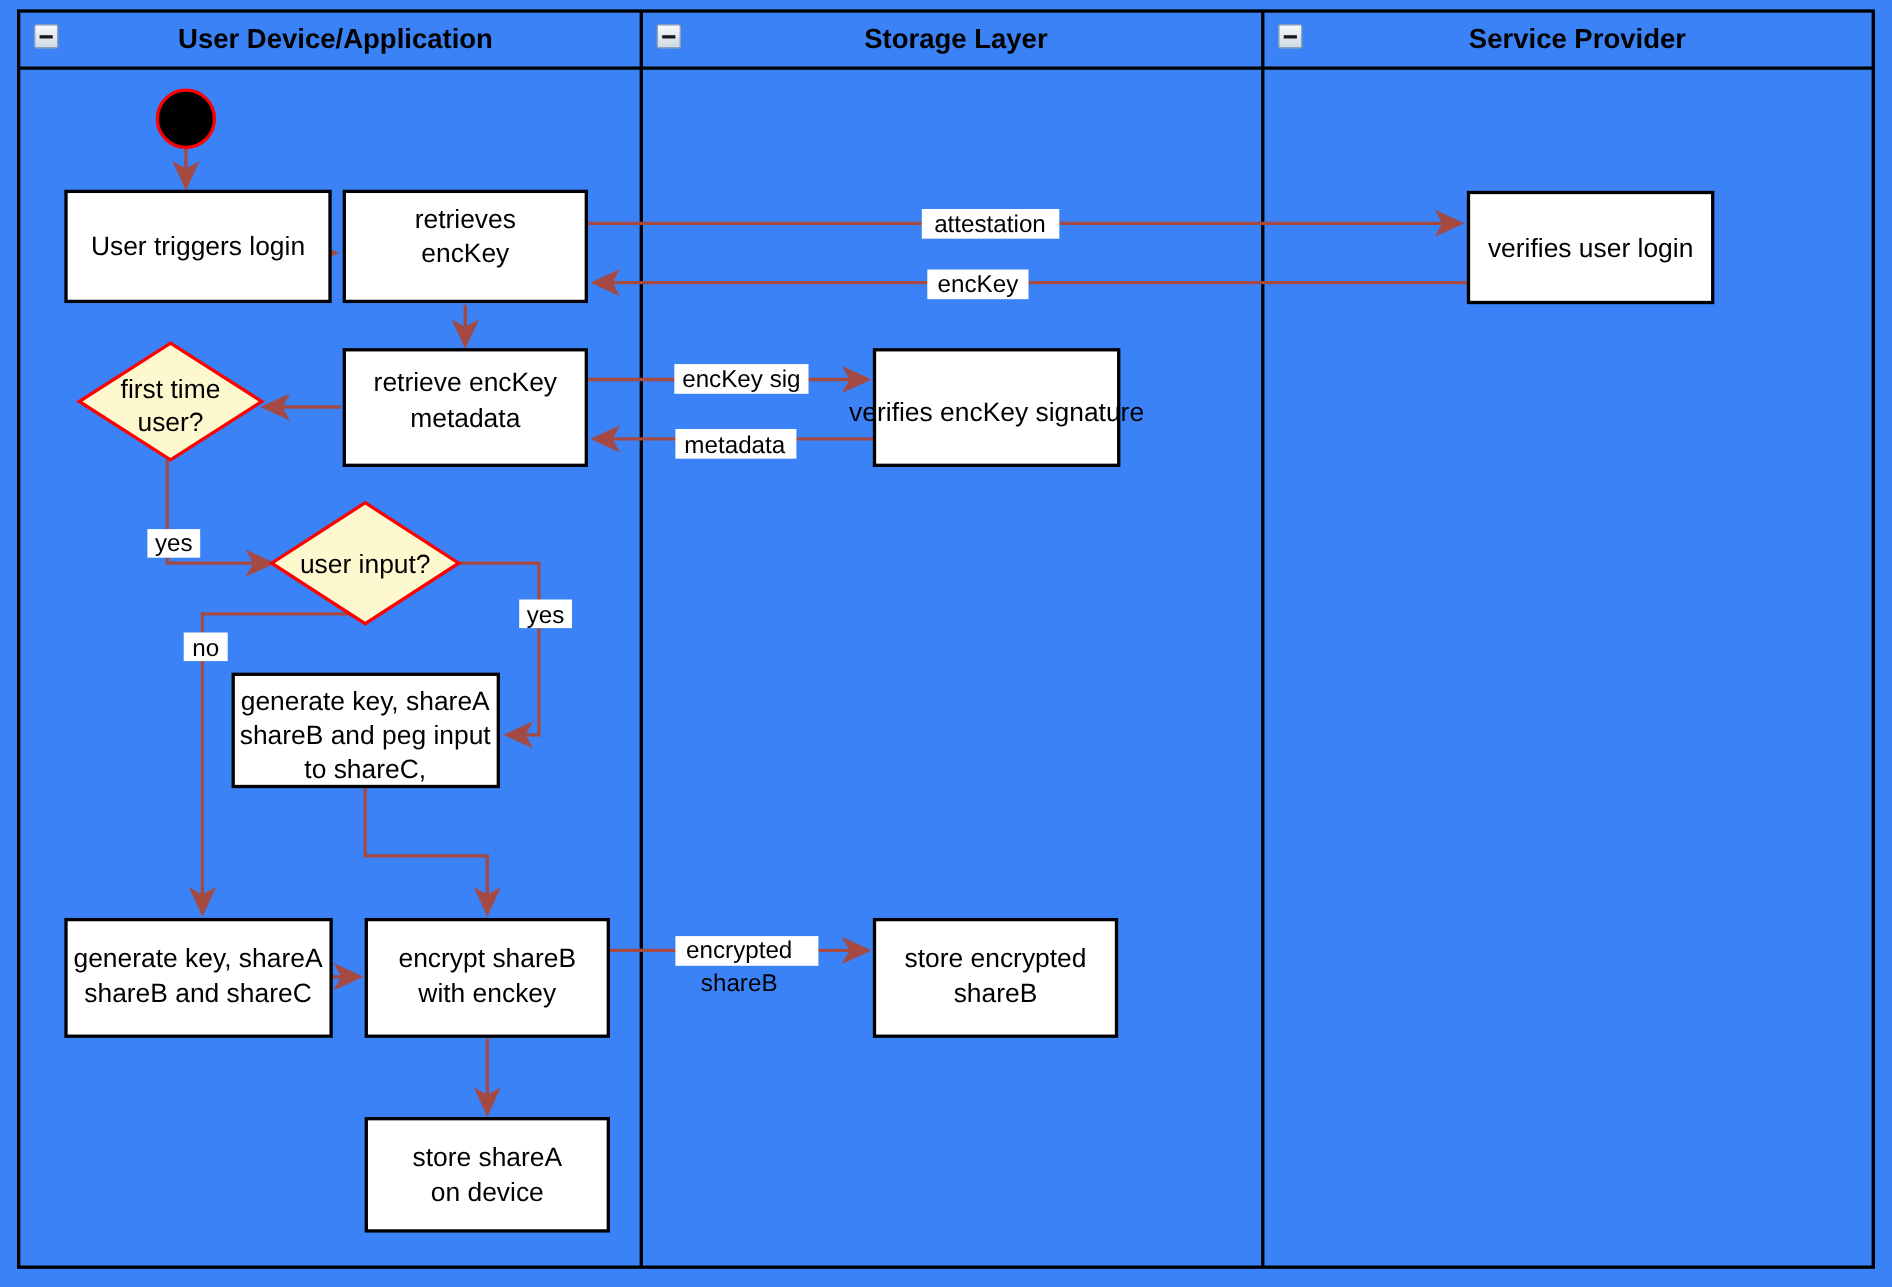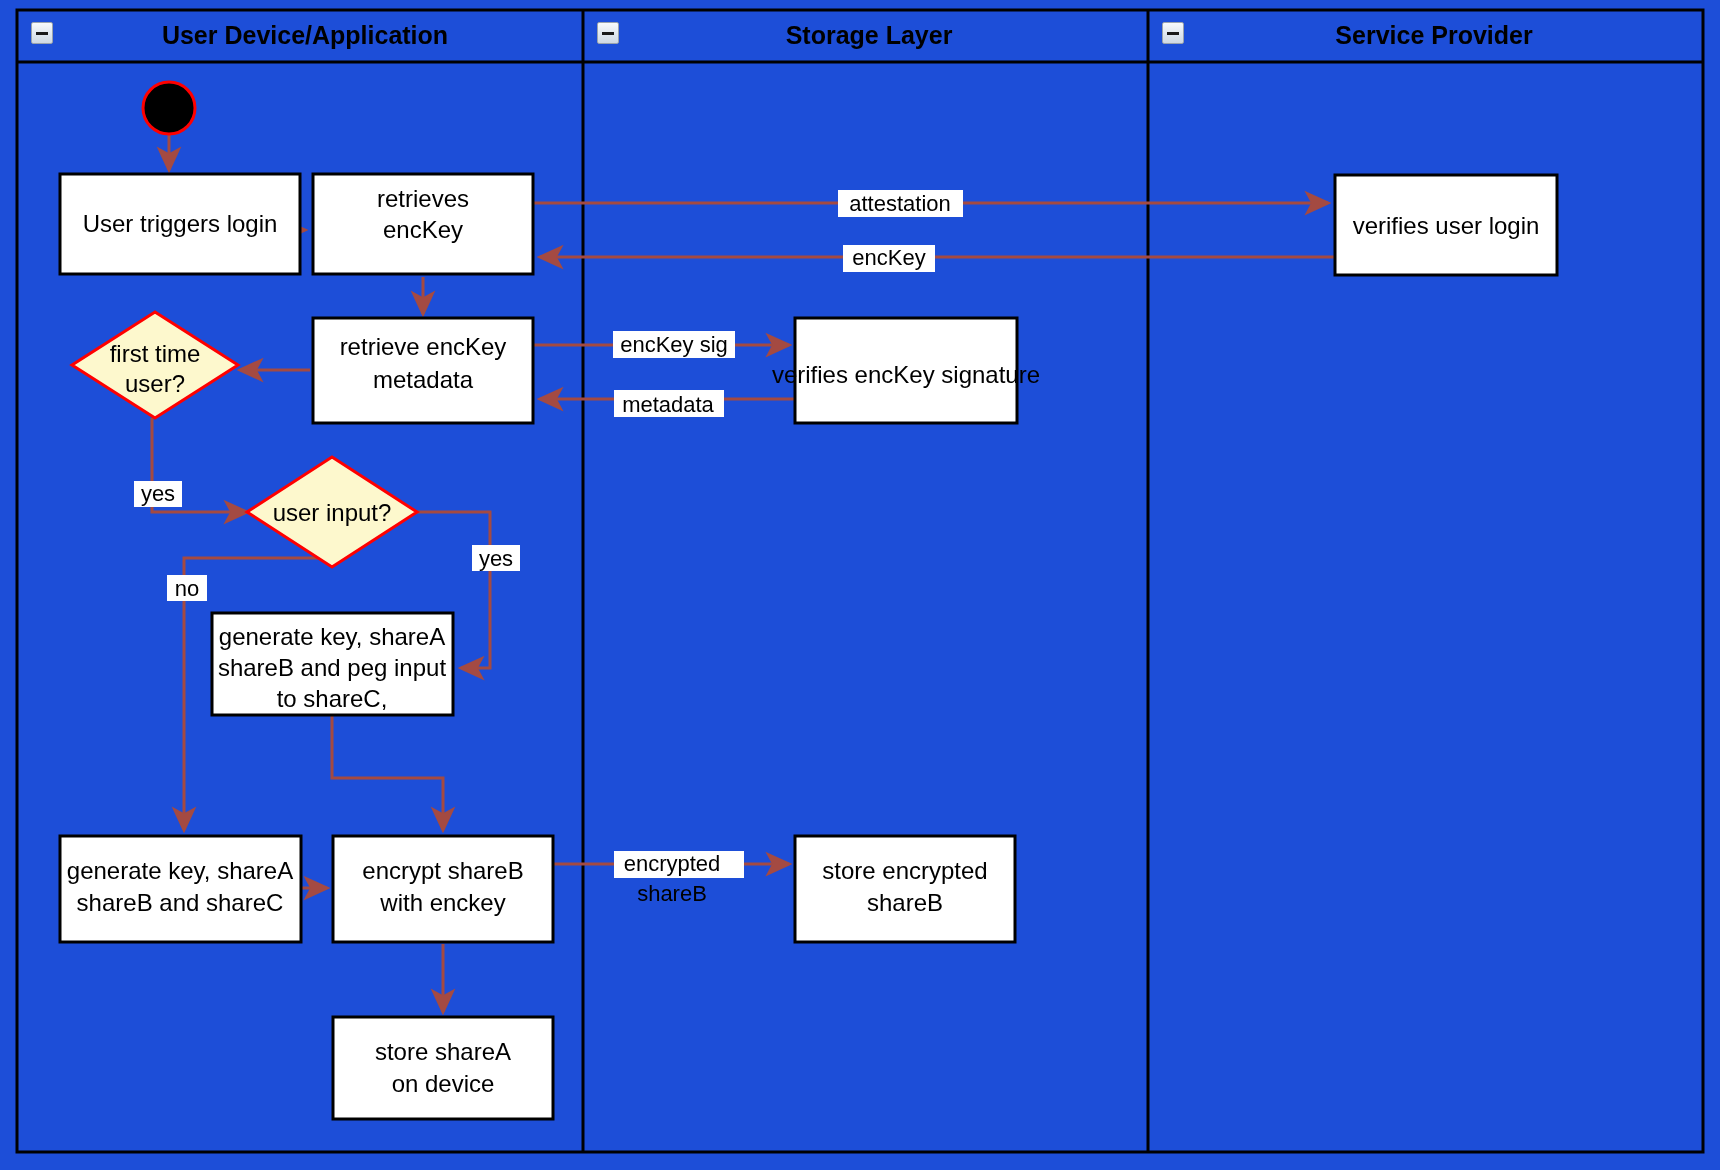--- a/index.html
+++ b/index.html
@@ -10,21 +10,21 @@
   body {
     width: 1720px;
     height: 1170px;
     font-family: "Liberation Sans", sans-serif;
     overflow: hidden;
   }
   #diagram-root {
     position: relative;
     width: 1720px;
     height: 1170px;
-    background: #1d4ed8;
+    background: #3b82f6;
   }
   svg.canvas {
     position: absolute;
     left: 0;
     top: 0;
     width: 1720px;
     height: 1170px;
   }
   .lane-title {
     font-weight: bold;

